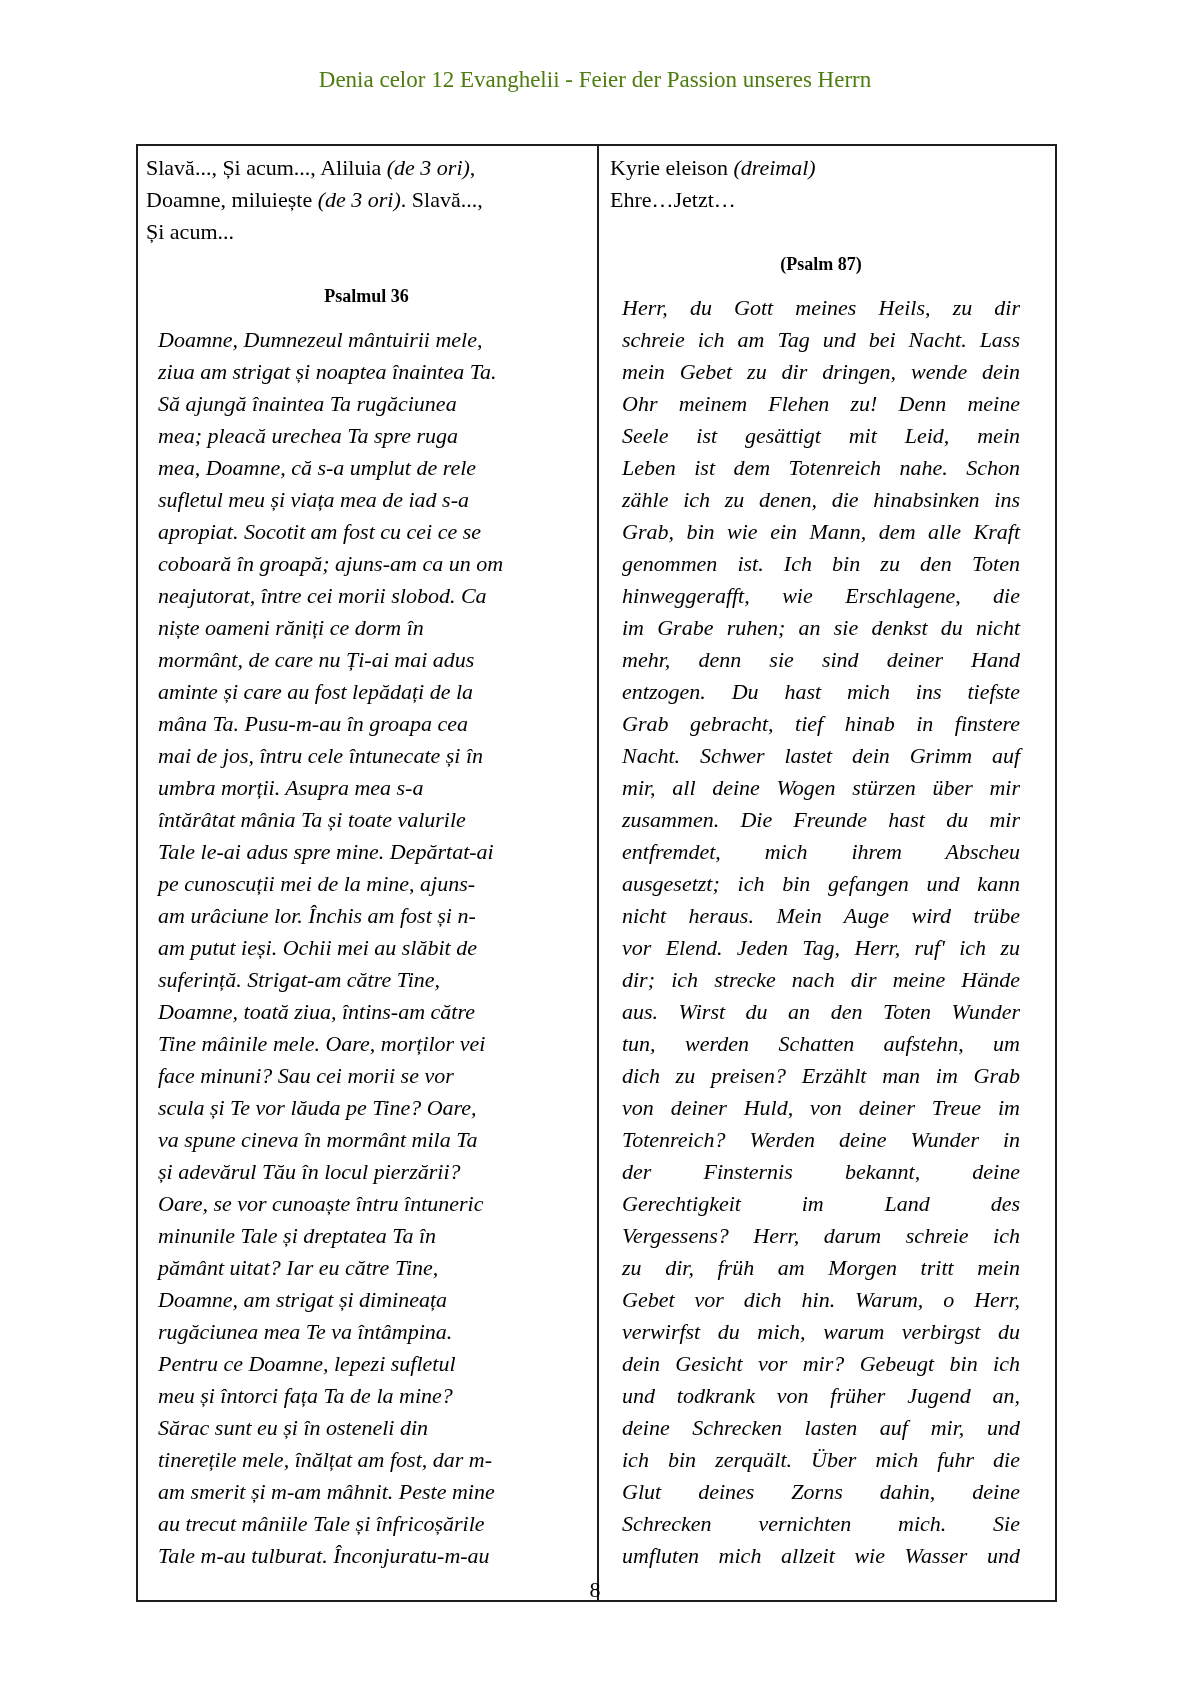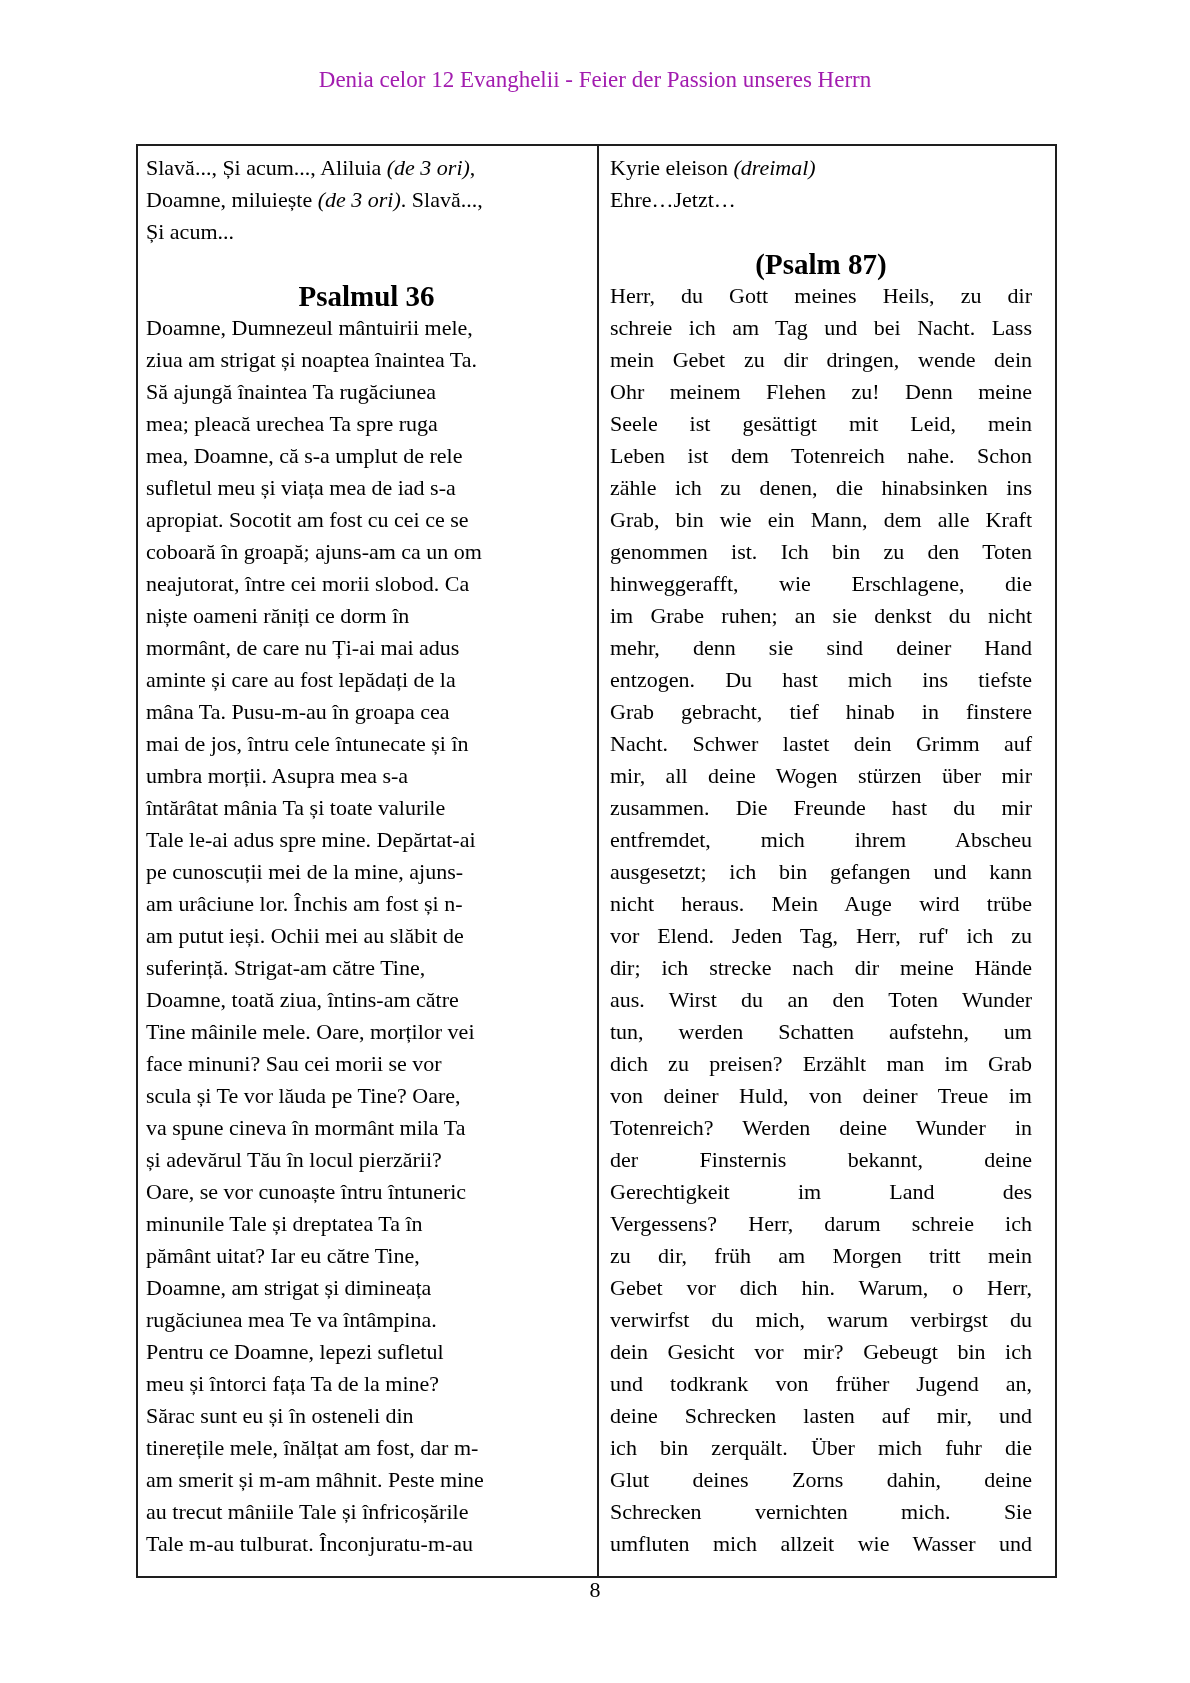--- a/index.html
+++ b/index.html
@@ -19,21 +19,21 @@
     font-family: "Liberation Serif", "DejaVu Serif", serif;
   }
   .doc-title {
     position: absolute;
     top: 66px;
     left: 0;
     width: 100%;
     text-align: center;
     font-size: 23px;
     line-height: 28px;
-    color: #a21caf;
+    color: #4d7c0f;
   }
   .psalm-table {
     position: absolute;
     left: 136px;
     top: 144px;
     width: 921px;
     border: 2px solid #1e1e1e;
     box-sizing: border-box;
     display: flex;
     align-items: stretch;
@@ -55,28 +55,29 @@
   }
   .intro-par {
     margin: 0;
     white-space: pre-line;
   }
   .blank-line {
     height: 32px;
   }
   .cell-heading {
     margin: 0;
-    font-size: 29px;
+    font-size: 18px;
     line-height: 32px;
     font-weight: bold;
     text-align: center;
   }
   .body-par {
-    margin: 0;
+    margin: 12px;
     white-space: pre-line;
+    font-style: italic;
   }
   .body-par.justified {
     text-align: justify;
     text-align-last: justify;
   }
   .page-number {
     position: absolute;
     top: 1576px;
     left: 0;
     width: 100%;

